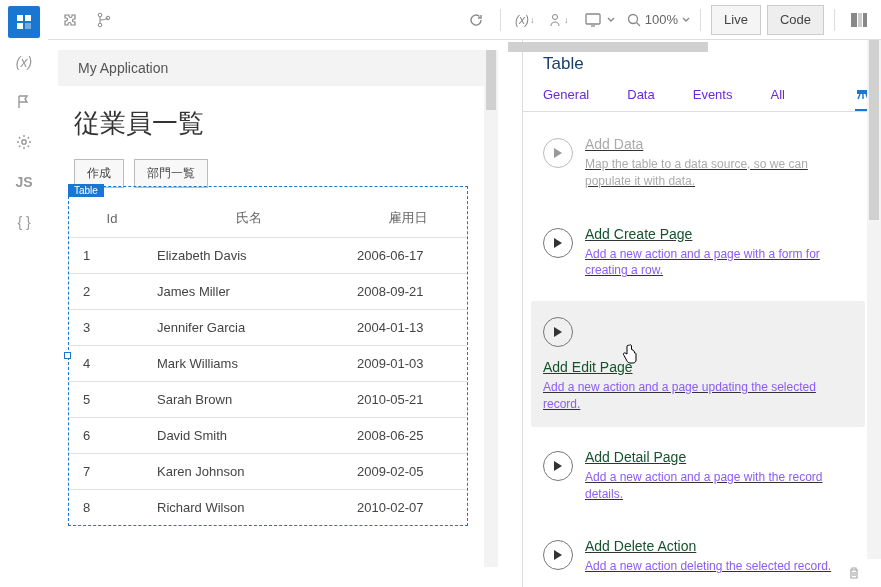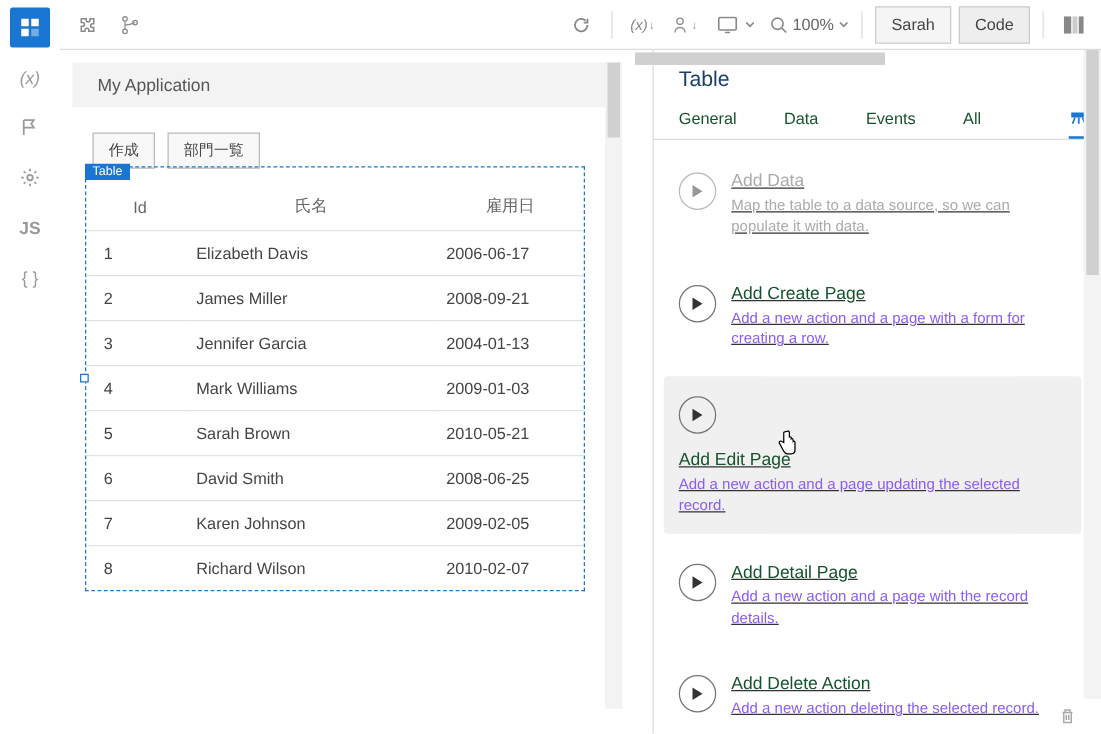--- a/index.html
+++ b/index.html
@@ -44,21 +44,21 @@
   th:nth-child(2), td:nth-child(2) { width: 200px; }
   
   .vscroll-canvas { position: absolute; right: 0; top: 10px; width: 14px; bottom: 20px; background: #f3f3f3; }
   .vscroll-canvas .thumb { position: absolute; left: 2px; right: 2px; top: 0; height: 60px; background: #d0d0d0; }
   .hscroll-canvas { height: 14px; background: #f3f3f3; position: relative; margin: 0 14px 2px 10px; }
   .hscroll-canvas .thumb { position: absolute; top: 2px; bottom: 2px; left: 0; width: 200px; background: #d0d0d0; }
   
   .inspector { width: 358px; display: flex; flex-direction: column; position: relative; }
   .insp-header { font-size: 17px; color: #1b3f6b; padding: 14px 20px 4px 20px; }
   .insp-tabs { display: flex; align-items: center; border-bottom: 1px solid #ddd; padding: 0 10px 0 20px; height: 34px; gap: 38px; font-size: 13px; }
-  .insp-tab { color: #14532d; cursor: pointer; height: 100%; display: flex; align-items: center; }
+  .insp-tab { color: #6d28d9; cursor: pointer; height: 100%; display: flex; align-items: center; }
   .insp-tab.active { border-bottom: 2px solid #1976d2; }
   .insp-tab-icon { margin-left: auto; color: #1976d2; }
   
   .insp-body { flex: 1; overflow: hidden; position: relative; padding: 10px 16px 10px 8px; text-decoration: underline; }
   .action-card { display: flex; gap: 12px; padding: 14px 12px; border-radius: 3px; cursor: pointer; margin-bottom: 8px; }
   .action-card.hovered { background: #f0f0f0; flex-direction: column; }
   .action-card.dimmed .act-title, .action-card.dimmed .act-desc { color: #aaa; }
   .action-card.dimmed .play-btn { opacity: 0.5; }
   .play-btn { width: 30px; height: 30px; min-width: 30px; border: 1px solid #777; border-radius: 50%; display: flex; align-items: center; justify-content: center; margin-top: 2px; }
   .play-btn svg { width: 10px; height: 12px; }
@@ -149,37 +149,38 @@
       <svg width="14" height="14" viewBox="0 0 14 14">
           <circle cx="6" cy="6" r="4.5" fill="none" stroke="#888" stroke-width="1.3"></circle>
           <path d="M9.5 9.5L13 13" stroke="#888" stroke-width="1.3"></path>
         </svg>
       <span>100%</span>
       <svg width="8" height="8" viewBox="0 0 8 8">
           <path d="M1 2l3 3 3-3" fill="none" stroke="#888" stroke-width="1.4"></path>
         </svg>
     </div>
     <div class="sep"></div>
-    <button class="tb-btn">Sarah</button>
+    <button class="tb-btn">Live</button>
     <button class="tb-btn code">Code</button>
     <div class="sep"></div>
     <div class="tb-layout">
         <svg width="16" height="14" viewBox="0 0 16 14">
           <rect x="0" y="0" width="6" height="14" fill="#888"></rect>
           <rect x="7" y="0" width="4" height="14" fill="#ccc"></rect>
           <rect x="12" y="0" width="4" height="14" fill="#888"></rect>
         </svg>
       </div>
   </div>
 
   <div class="content">
     <div class="canvas-wrap">
       <div class="canvas-scroll">
         <div class="app-title-bar">My Application</div>
         <div class="canvas-inner">
+          <h1 class="page-title">従業員一覧</h1>
           <div class="toolbar-btns">
             <button class="small-btn">作成</button>
             <button class="small-btn">部門一覧</button>
           </div>
           <div class="table-selection-wrap">
             <span class="table-tag">Table</span>
             <span class="sel-handle" style="left:-4px;top:50%;margin-top:-4px"></span>
             <div class="table-box">
               <table>
                 <thead>

